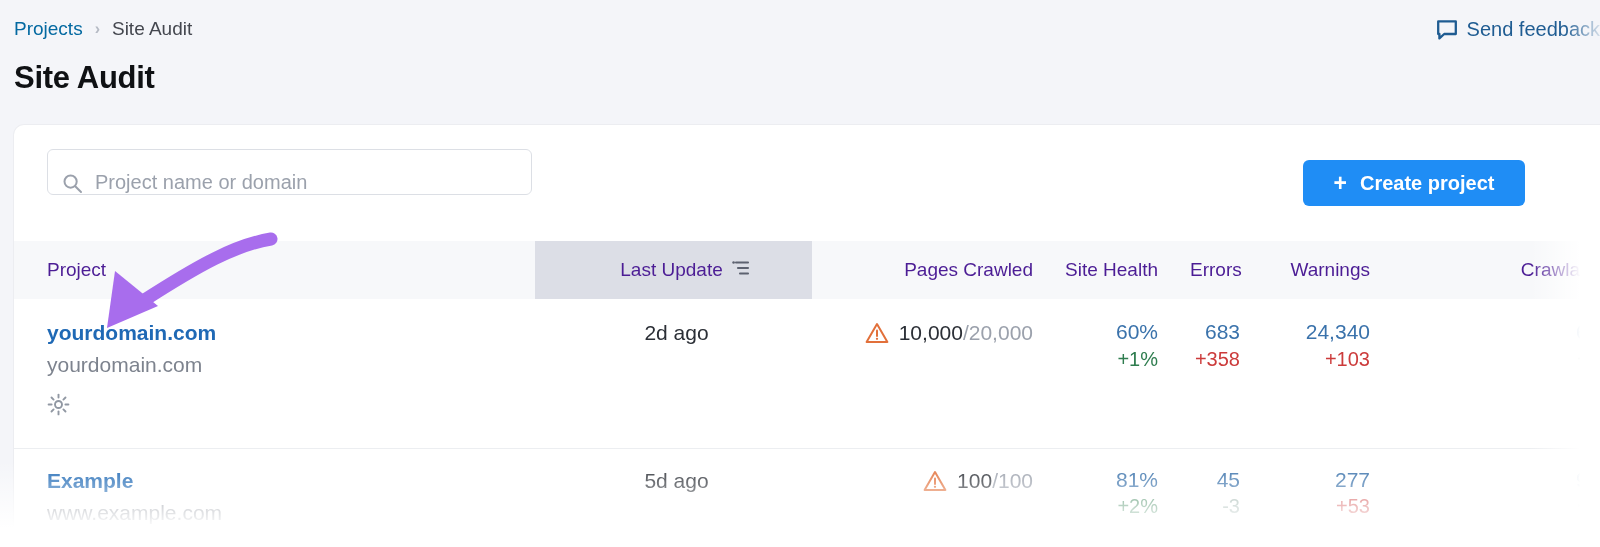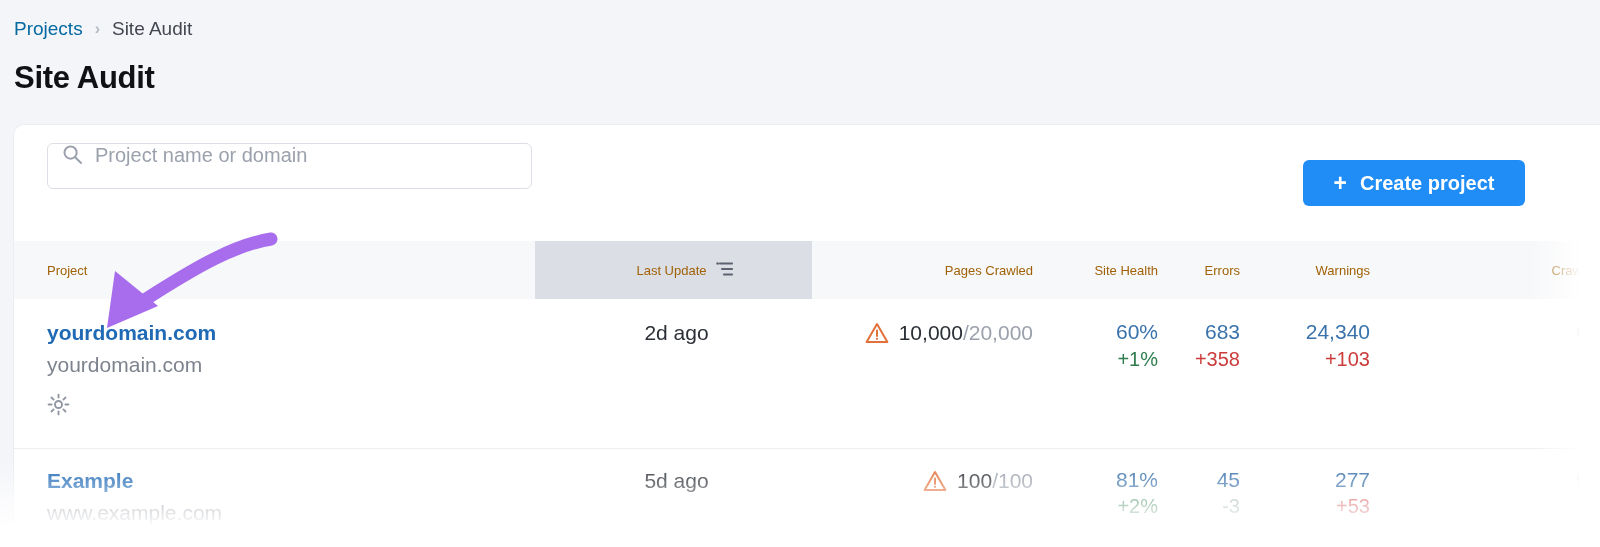--- a/index.html
+++ b/index.html
@@ -45,24 +45,24 @@
     width: 1620px; height: 430px;
     background: #ffffff;
     border-radius: 10px 0 0 0;
     box-shadow: 0 0 0 1px rgba(0,0,0,0.03);
     overflow: hidden;
   }
 
   
   .toolbar { position: relative; height: 116px; }
   .search-box {
-    position: absolute; left: 33px; top: 18px;
+    position: absolute; left: 33px; top: 24px;
     width: 485px; height: 46px;
     border: 1px solid #dcdfe5; border-radius: 6px;
-    display: flex; align-items: flex-start; gap: 12px;
+    display: flex; align-items: flex-end; gap: 12px;
     padding: 0 14px; background: #fff;
   }
   .search-box .ph {
     font-size: 20px; color: #9ba1ac;
   }
   .search-icon svg { display: block; }
 
   .create-btn {
     position: absolute; left: 1289px; top: 35px;
     width: 222px; height: 46px;
@@ -71,21 +71,21 @@
     font-family: "Liberation Sans", sans-serif;
     display: flex; align-items: center; justify-content: center; gap: 13px;
     cursor: pointer;
   }
   .create-btn .plus { font-size: 23px; font-weight: bold; line-height: 1; }
 
   
   table.audit { width: 1620px; border-collapse: collapse; table-layout: fixed; }
   thead tr { background: #f7f8fa; height: 58px; }
   thead th {
-    font-size: 13px; font-weight: normal; color: #a16207;
+    font-size: 19px; font-weight: normal; color: #4c1d95;
     padding: 0 16px; text-align: right; vertical-align: middle;
   }
   thead th.col-project { text-align: left; padding-left: 33px; }
   thead th.col-update {
     text-align: center; background: #dcdee6; padding-left: 40px;
   }
   thead th.col-update .sort-wrap { display: inline-flex; align-items: center; gap: 9px; }
 
   tbody td {
     padding: 0 16px; vertical-align: top; text-align: right;
@@ -138,20 +138,28 @@
 <body>
 
 <div class="page">
 
   <div class="breadcrumb">
     <span class="crumb-link">Projects</span>
     <span class="crumb-sep">›</span>
     <span class="crumb-current">Site Audit</span>
   </div>
 
+  <div class="feedback">
+    <span>
+      <svg width="22" height="22" viewBox="0 0 22 22">
+        <path d="M2.2 2.4 H19.8 V15 H8.2 L3.4 19.4 V15 H2.2 Z" fill="none" stroke="#1f5c92" stroke-width="2.3" stroke-linejoin="round"></path>
+      </svg>
+    </span>
+    <span>Send feedback</span>
+  </div>
 
   <div class="page-title">Site Audit</div>
 
   <div class="card">
 
     <div class="toolbar">
       <div class="search-box">
         <span class="search-icon">
           <svg width="21" height="21" viewBox="0 0 21 21">
             <circle cx="8.6" cy="8.6" r="6.1" fill="none" stroke="#9ba1ac" stroke-width="2"></circle>

